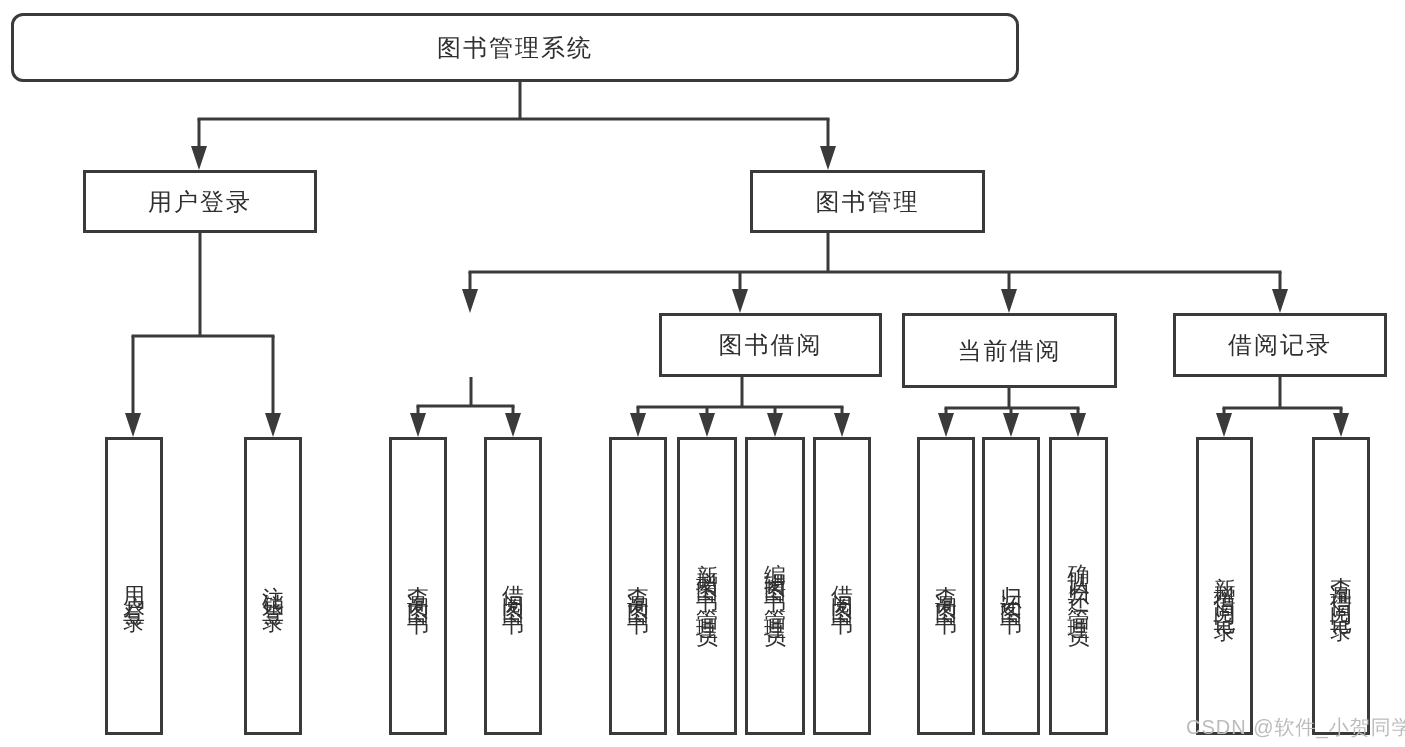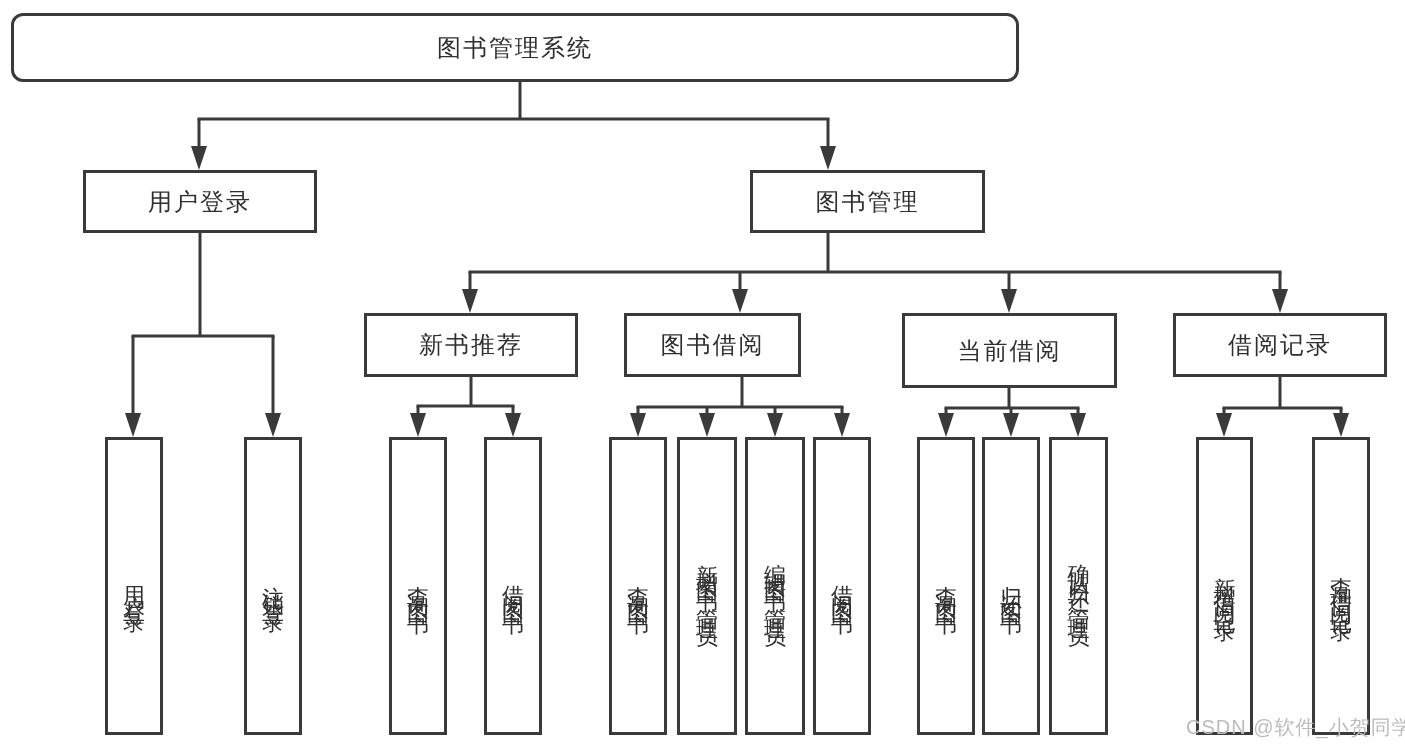--- a/index.html
+++ b/index.html
@@ -128,22 +128,21 @@
       <polygon points="1216,413 1232,413 1224,437" fill="#3a3a3a" stroke="none"></polygon>
       <polygon points="1333,413 1349,413 1341,437" fill="#3a3a3a" stroke="none"></polygon>
     </g>
   </svg>
 
   <div class="node h-node" style="left:11px; top:13px; width:1008px; height:69px;border-radius:12px;">图书管理系统</div>
 
   <div class="node h-node" style="left:83px; top:170px; width:234px; height:63px;">用户登录</div>
   <div class="node h-node" style="left:710px; top:170px; width:235px; height:63px;margin-left:40px;">图书管理</div>
 
-  <div class="node h-node" style="left:364px; top:313px; width:214px; height:64px;">新书推荐</div>
-  <div class="node h-node" style="left:624px; top:313px; width:177px; height:64px;text-align:right;">图书借阅</div>
+  <div class="node h-node" style="left:659px; top:313px; width:223px; height:64px;text-align:right;">图书借阅</div>
   <div class="node h-node" style="left:902px; top:313px; width:215px; height:75px;">当前借阅</div>
   <div class="node h-node" style="left:1173px; top:313px; width:214px; height:64px;">借阅记录</div>
 
   <div class="node v-node" style="left:105px; top:437px; width:58px; height:298px;">用户登录</div>
   <div class="node v-node" style="left:244px; top:437px; width:58px; height:298px;">注销登录</div>
 
   <div class="node v-node" style="left:389px; top:437px; width:58px; height:298px;">查询图书</div>
   <div class="node v-node" style="left:484px; top:437px; width:58px; height:298px;">借阅图书</div>
 
   <div class="node v-node" style="left:609px; top:437px; width:58px; height:298px;">查询图书</div>

